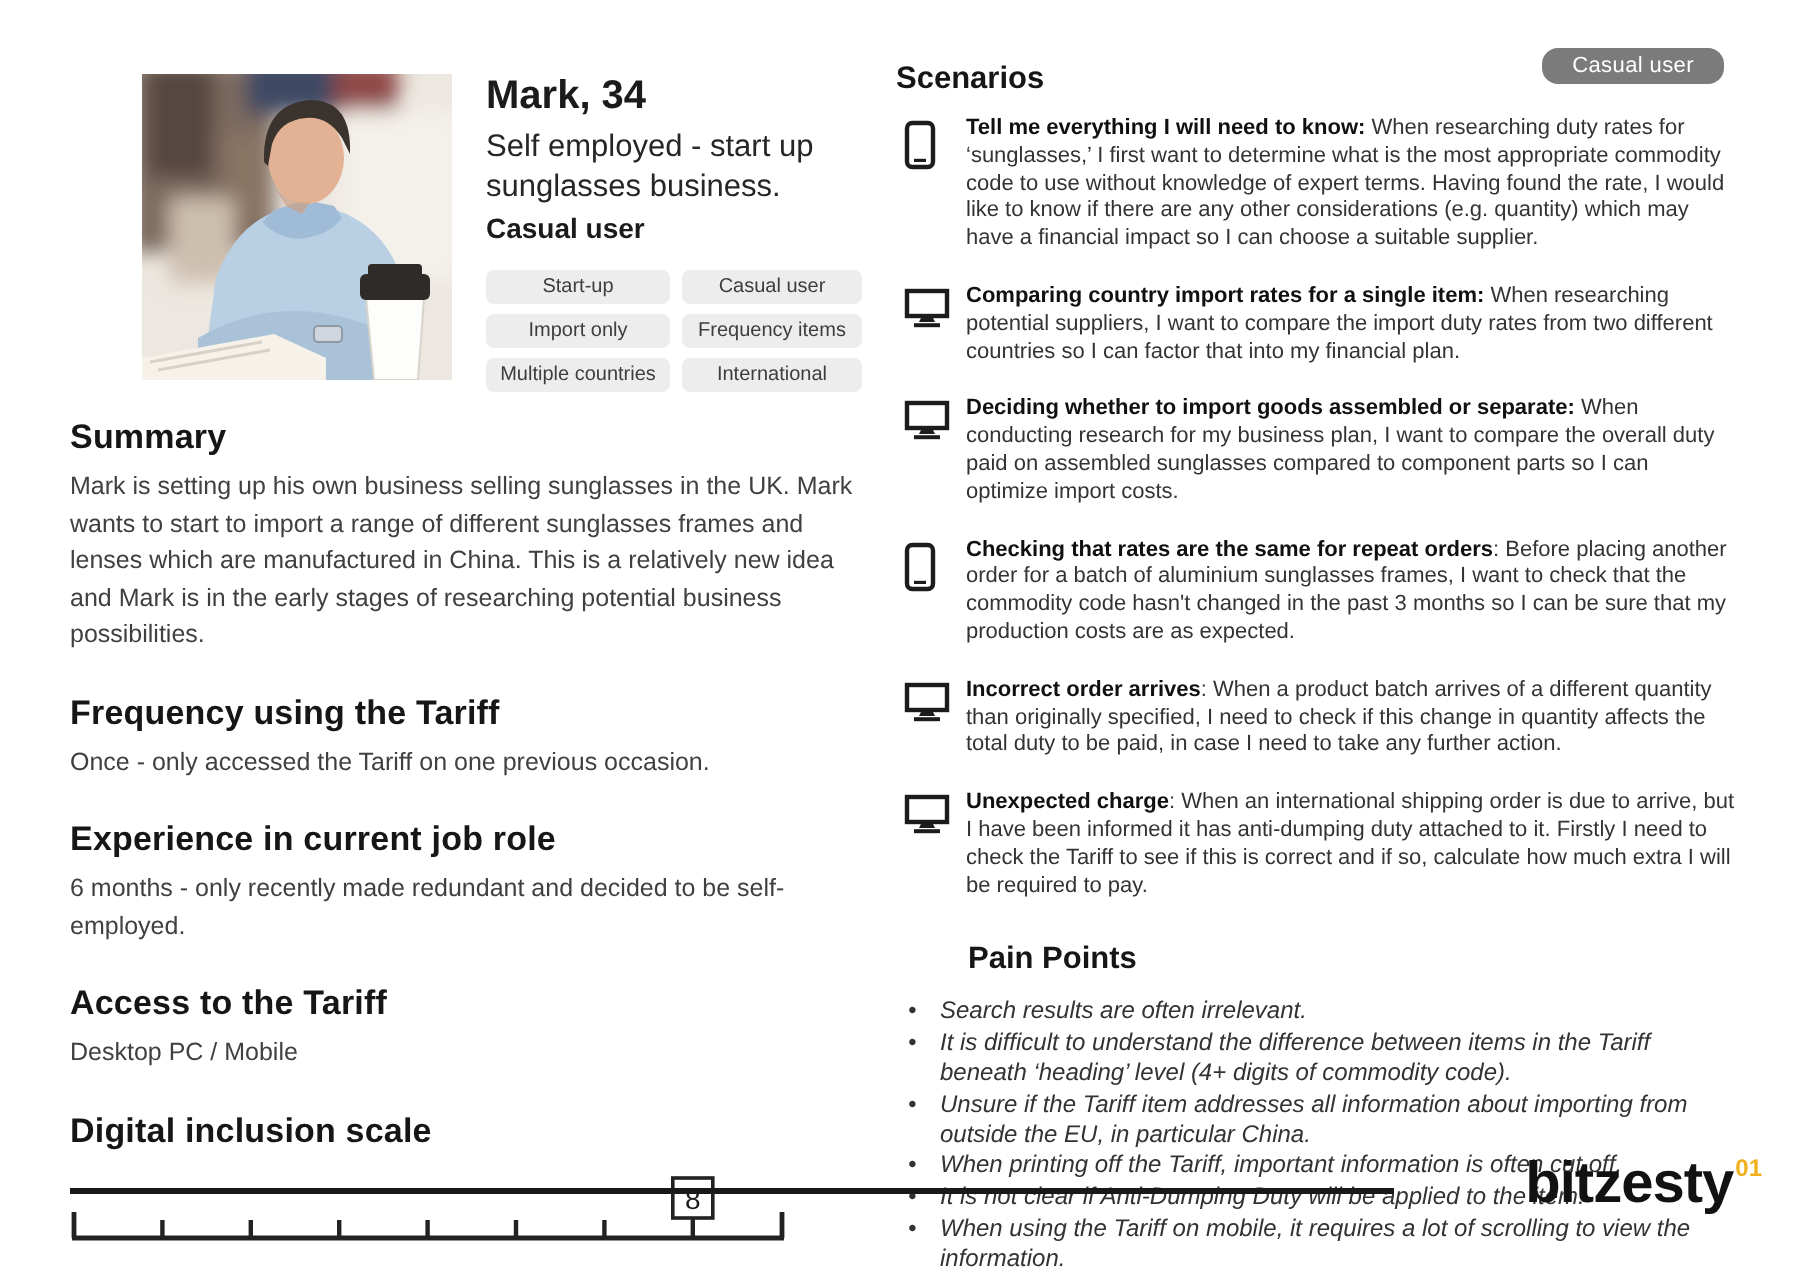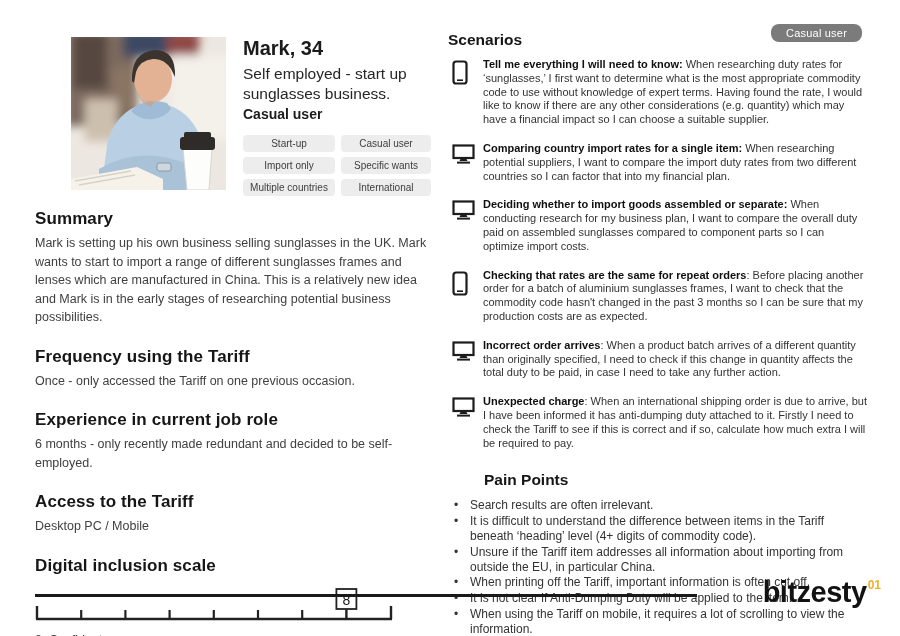--- a/index.html
+++ b/index.html
@@ -34,21 +34,21 @@
   
   .right { position:absolute; left:448px; top:31px; width:420px; }
   h2.rsec { font-size:15.5px; color:#161616; margin-bottom:9px; }
   .scenario { display:flex; margin-bottom:15px; }
   .icon-col { width:35px; flex:none; padding-top:2px; padding-left:4px; }
   .s-text { font-size:11px; line-height:13.8px; color:#333; }
   .s-text b { color:#101010; }
   .pp-head { margin-top:21px; margin-bottom:7px; font-size:15.5px; color:#161616;margin-left:36px; }
   ul.pp { list-style:none; }
   ul.pp li { position:relative; padding-left:22px; font-size:12px; line-height:14.8px;
-             color:#333; margin-bottom:1px; }
+             color:#333; margin-bottom:1px;font-style:italic; }
   ul.pp li::before { content:"\2022"; position:absolute; left:6px; top:0; color:#333; }
 
   
   .footer-line { position:absolute; left:35px; top:594px; width:662px; height:3px; background:#191919; }
   .logo { position:absolute; right:20px; top:576px; font-size:29px; font-weight:bold;
           color:#121212; letter-spacing:-0.5px; }
   .logo .suffix { font-size:12px; font-weight:bold; letter-spacing:0;
                   position:relative; top:-13px; left:1px; }
 </style>
 </head>
@@ -100,21 +100,21 @@
         </svg>
       </div>
       <div class="hinfo">
         <div class="name">Mark, 34</div>
         <div class="subtitle">Self employed - start up sunglasses business.</div>
         <div class="role">Casual user</div>
         <div class="tags">
           <div class="pill">Start-up</div>
           <div class="pill">Casual user</div>
           <div class="pill">Import only</div>
-          <div class="pill">Specific wants</div>
+          <div class="pill">Frequency items</div>
           <div class="pill">Multiple countries</div>
           <div class="pill">International</div>
         </div>
       </div>
     </div>
 
     <h2 class="sec">Summary</h2>
     <div class="body-text">Mark is setting up his own business selling sunglasses in the UK. Mark wants to start to import a range of different sunglasses frames and lenses which are manufactured in China. This is a relatively new idea and Mark is in the early stages of researching potential business possibilities.</div>
 
     <h2 class="sec">Frequency using the Tariff</h2>

